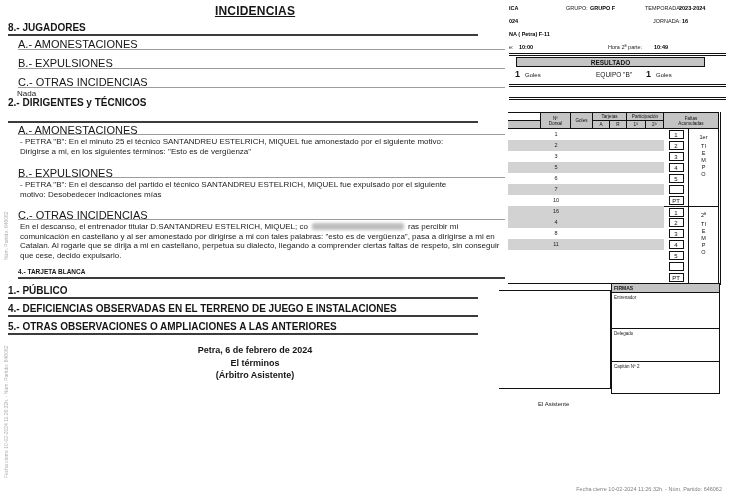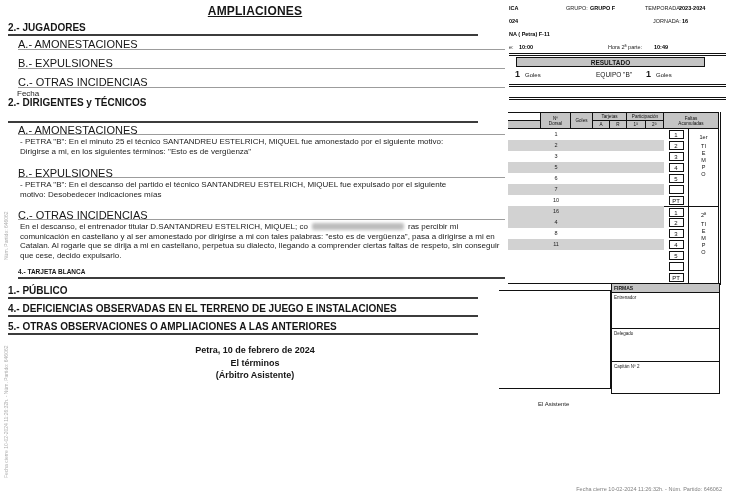--- a/index.html
+++ b/index.html
@@ -59,31 +59,31 @@
   .fhdr{height:9px;background:#c4c4c4;border-bottom:1px solid #111;font-size:5px;font-weight:bold;padding-left:2px;line-height:9px}
   .fsec{border-bottom:1px solid #111}
   .fsec:last-child{border-bottom:none}
   .flabel{font-size:4.5px;padding:2px 0 0 2px;color:#222}
   .asist{font-size:6px;color:#222}
   .foot{font-size:5.5px;color:#808080;text-align:right}
 </style>
 </head>
 <body>
 
-<div class="abs title" style="left:0;top:4px;width:510px;text-align:center">AMPLIACIONES</div>
-
-<div class="abs sec" style="left:8px;top:22px">2.- JUGADORES</div>
+<div class="abs title" style="left:0;top:4px;width:510px;text-align:center">INCIDENCIAS</div>
+
+<div class="abs sec" style="left:8px;top:22px">8.- JUGADORES</div>
 <div class="abs rule" style="left:8px;top:34px;width:470px"></div>
 <div class="abs sub" style="left:18px;top:38px">A.- AMONESTACIONES</div>
 <div class="abs srule" style="left:18px;top:49px;width:487px"></div>
 <div class="abs sub" style="left:18px;top:57px">B.- EXPULSIONES</div>
 <div class="abs srule" style="left:18px;top:68px;width:487px"></div>
 <div class="abs sub" style="left:18px;top:76px">C.- OTRAS INCIDENCIAS</div>
 <div class="abs srule" style="left:18px;top:87px;width:487px"></div>
-<div class="abs bt" style="left:17px;top:89px">Fecha</div>
+<div class="abs bt" style="left:17px;top:89px">Nada</div>
 
 <div class="abs sec" style="left:8px;top:97px">2.- DIRIGENTES y TÉCNICOS</div>
 <div class="abs rule" style="left:8px;top:121px;width:470px"></div>
 <div class="abs sub" style="left:18px;top:124px">A.- AMONESTACIONES</div>
 <div class="abs srule" style="left:18px;top:134px;width:487px"></div>
 <div class="abs bt" style="left:20px;top:137px;width:445px">- PETRA "B": En el minuto 25 el técnico SANTANDREU ESTELRICH, MIQUEL fue amonestado por el siguiente motivo: Dirigirse a mi, en los siguientes términos: "Esto es de vergüenza"</div>
 
 <div class="abs sub" style="left:18px;top:167px">B.- EXPULSIONES</div>
 <div class="abs srule" style="left:18px;top:177px;width:487px"></div>
 <div class="abs bt" style="left:20px;top:180px;width:445px">- PETRA "B": En el descanso del partido el técnico SANTANDREU ESTELRICH, MIQUEL fue expulsado por el siguiente motivo: Desobedecer indicaciones mías</div>
@@ -98,21 +98,21 @@
 <div class="abs sec" style="left:8px;top:285px">1.- PÚBLICO</div>
 <div class="abs rule" style="left:8px;top:297px;width:470px"></div>
 
 <div class="abs sec" style="left:8px;top:303px">4.- DEFICIENCIAS OBSERVADAS EN EL TERRENO DE JUEGO E INSTALACIONES</div>
 <div class="abs rule" style="left:8px;top:315px;width:470px"></div>
 
 <div class="abs sec" style="left:8px;top:321px">5.- OTRAS OBSERVACIONES O AMPLIACIONES A LAS ANTERIORES</div>
 <div class="abs rule" style="left:8px;top:333px;width:470px"></div>
 
 <div class="abs sign" style="left:105px;top:344px;width:300px">
-  <div>Petra, 10 de febrero de 2024</div>
+  <div>Petra, 6 de febrero de 2024</div>
   <div>El términos</div>
   <div>(Árbitro Asistente)</div>
 </div>
 
 <div class="abs wm" style="left:3px;top:260px">Núm. Partido: 646062</div>
 <div class="abs wm" style="left:3px;top:478px">Fecha cierre 10-02-2024 11:26:32h. - Núm. Partido: 646062</div>
 
 <span class="abs phb" style="left:509px;top:5px">ICA</span>
 <span class="abs ph" style="left:566px;top:5px">GRUPO:</span>
 <span class="abs phb" style="left:590px;top:5px">GRUPO F</span>

